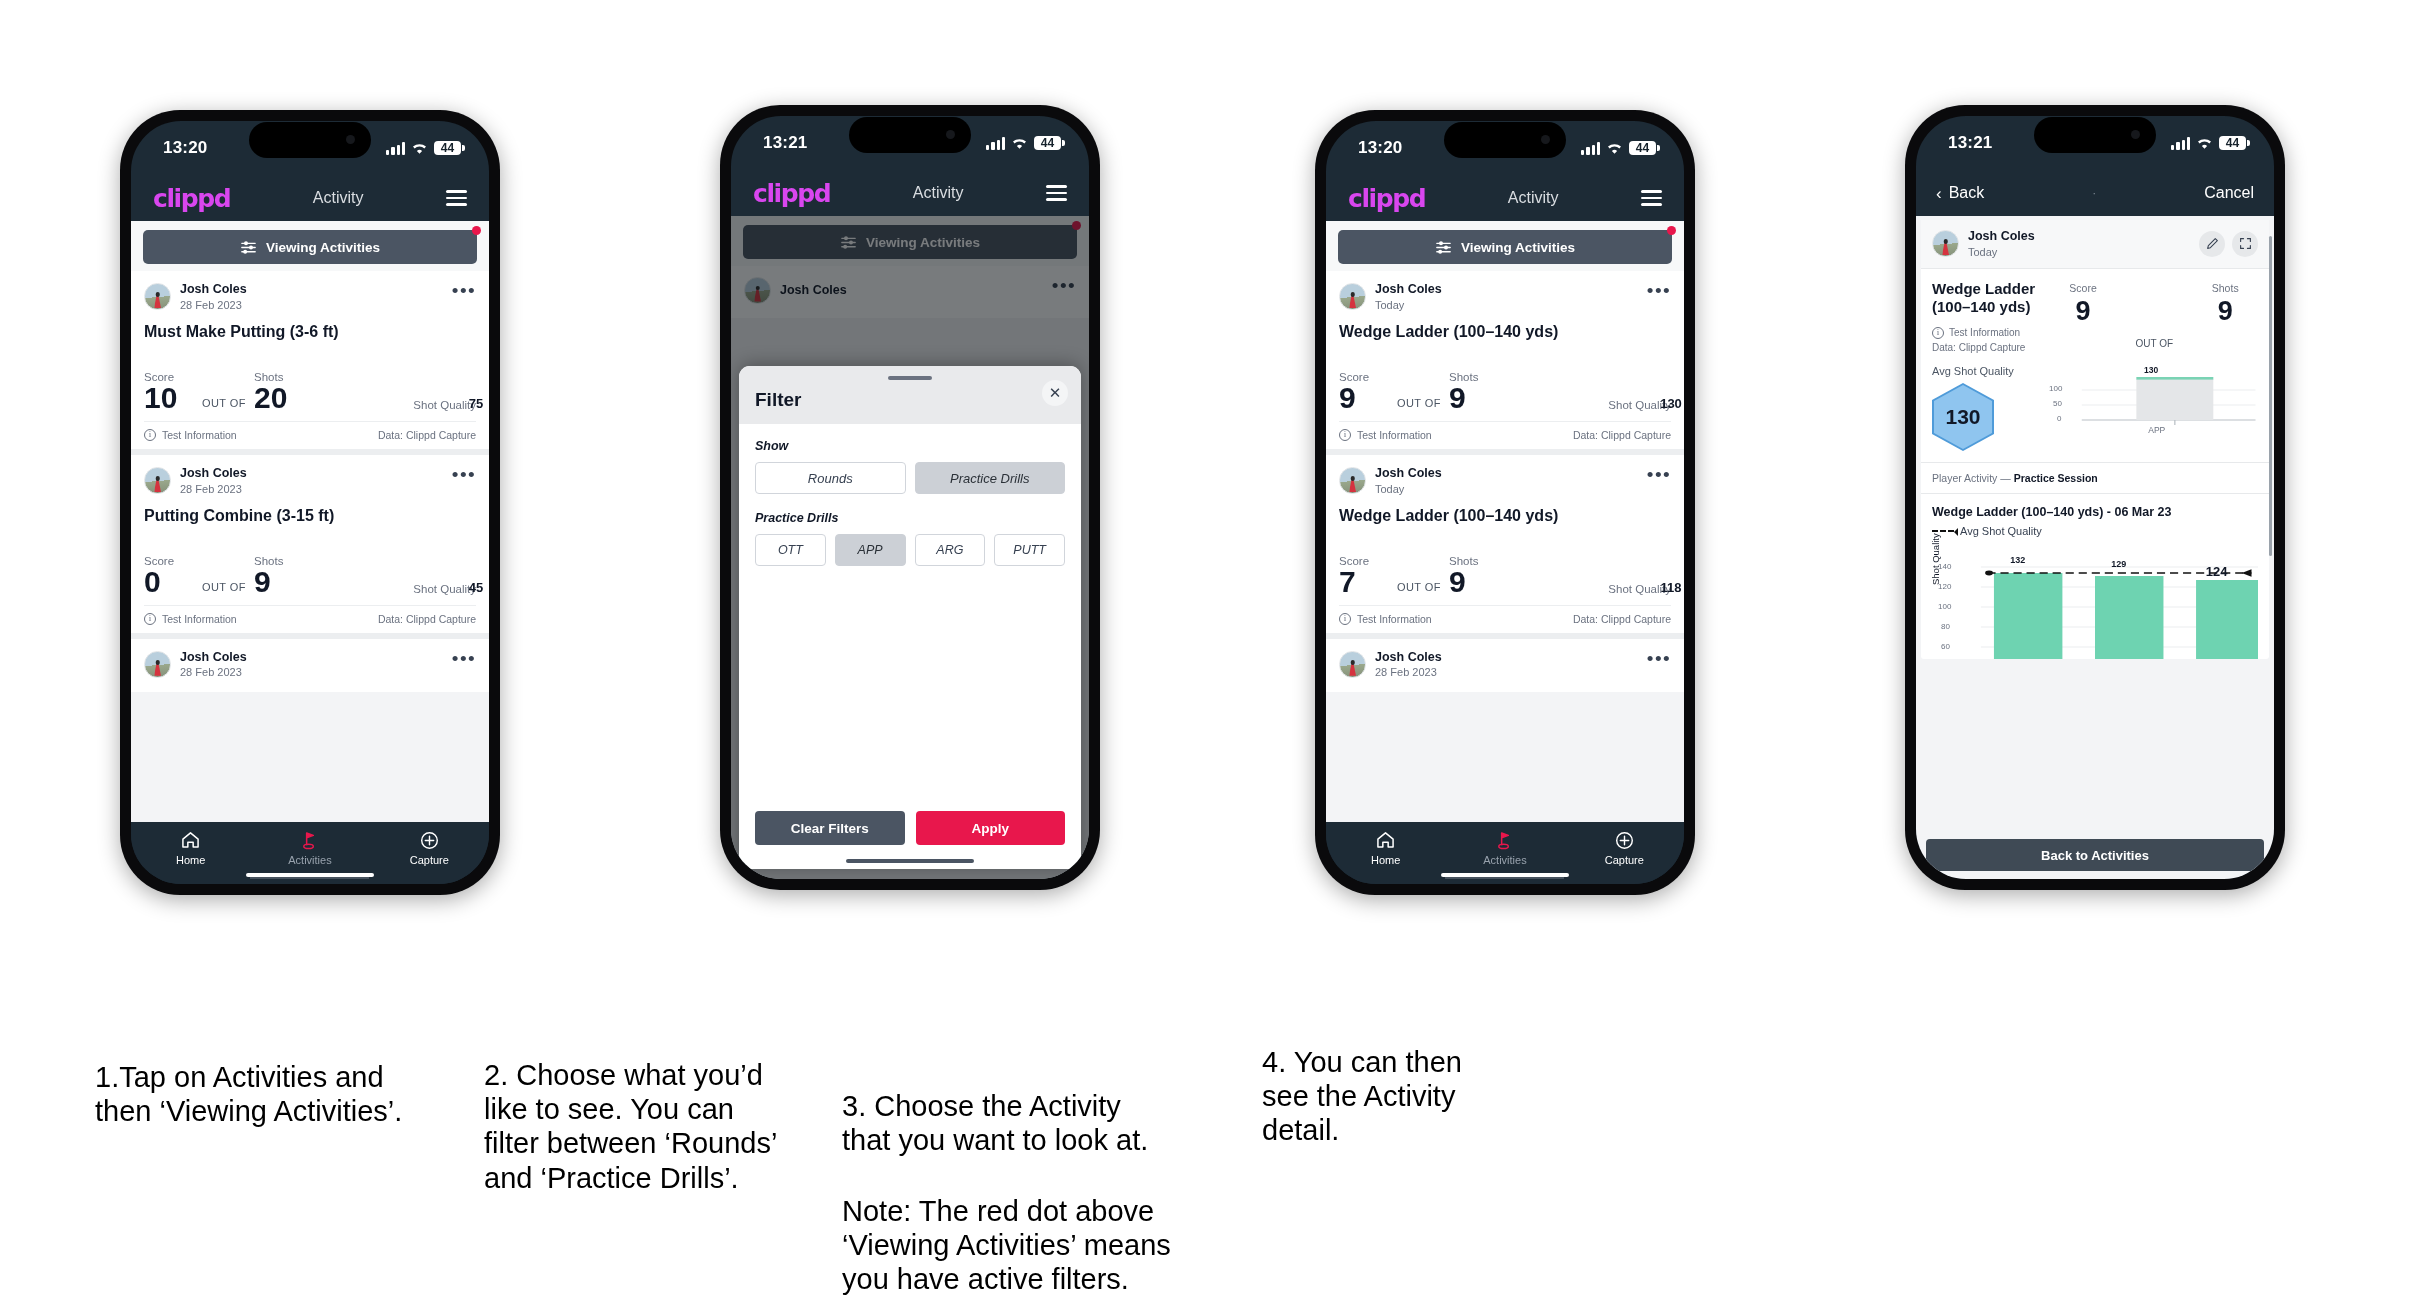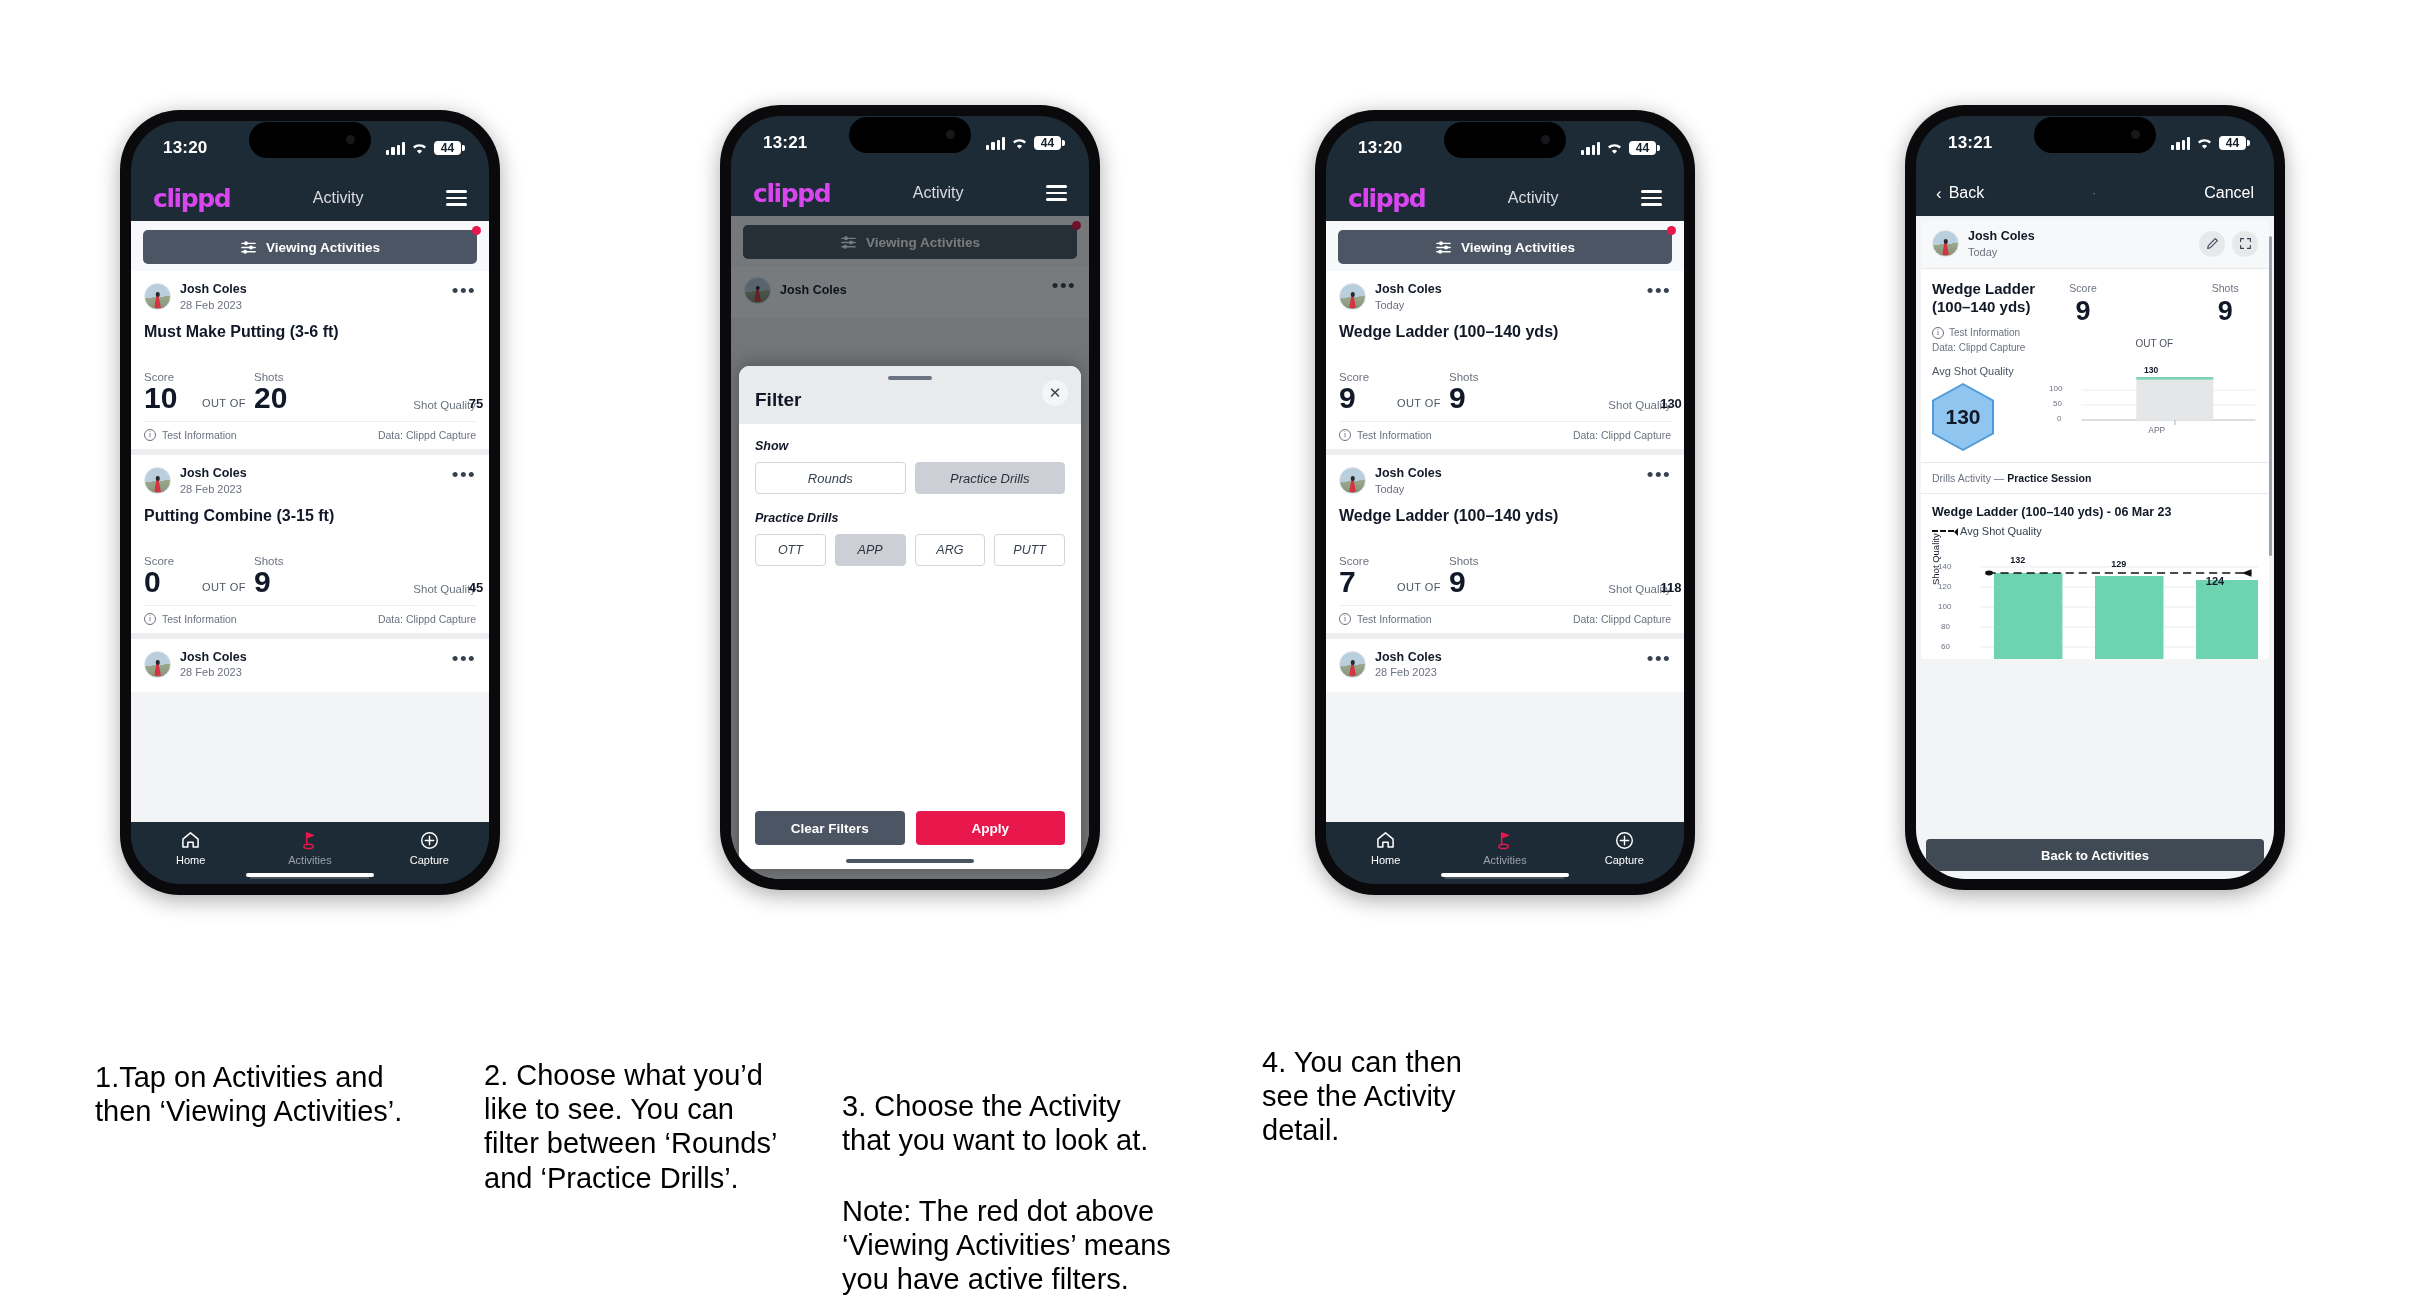--- a/index.html
+++ b/index.html
@@ -902,21 +902,21 @@
                 </svg>
                 <span style="position:absolute;left:2px;top:19px;font-size:8px;color:#6b7280">100</span>
                 <span style="position:absolute;left:6px;top:34px;font-size:8px;color:#6b7280">50</span>
                 <span style="position:absolute;left:10px;top:49px;font-size:8px;color:#6b7280">0</span>
                 <span style="position:absolute;left:46%;top:0;font-size:8.5px;font-weight:bold;color:#111827">130</span>
                 <span style="position:absolute;left:48%;top:60px;font-size:8.5px;color:#6b7280">APP</span>
               </div>
             </div>
 
             <div class="sessrow">
-              <span>Drills Activity — </span><b>Practice Session</b>
+              <span>Player Activity — </span><b>Practice Session</b>
             </div>
 
             <div class="chartblock">
               <div class="chart-title">Wedge Ladder (100–140 yds) - 06 Mar 23</div>
               <div class="chart-legend">
                 <span class="dashline"></span>
                 <span>Avg Shot Quality</span>
               </div>
 
               <div style="position:relative;height:102px;margin-top:20px">
@@ -936,21 +936,21 @@
                   <circle cx="35" cy="16" r="2.4" fill="#111"></circle>
                   <path d="M196 12.2 L190 16 L196 19.8 Z" fill="#111"></path>
                 </svg>
                 <span style="position:absolute;left:6px;top:5px;font-size:8px;color:#6b7280">140</span>
                 <span style="position:absolute;left:6px;top:25px;font-size:8px;color:#6b7280">120</span>
                 <span style="position:absolute;left:6px;top:45px;font-size:8px;color:#6b7280">100</span>
                 <span style="position:absolute;left:9px;top:65px;font-size:8px;color:#6b7280">80</span>
                 <span style="position:absolute;left:9px;top:85px;font-size:8px;color:#6b7280">60</span>
                 <span style="position:absolute;left:24%;top:-2px;font-size:9px;font-weight:bold;color:#111827">132</span>
                 <span style="position:absolute;left:55%;top:2px;font-size:9px;font-weight:bold;color:#111827">129</span>
-                <span style="position:absolute;left:84%;top:18px;font-size:11px;font-weight:bold;color:#111827">124</span>
+                <span style="position:absolute;left:84%;top:7px;font-size:13px;font-weight:bold;color:#111827">124</span>
               </div>
             </div>
           </div>
 
           <div class="backbtn">
             <span>Back to Activities</span>
           </div>
 
         </div>
 

